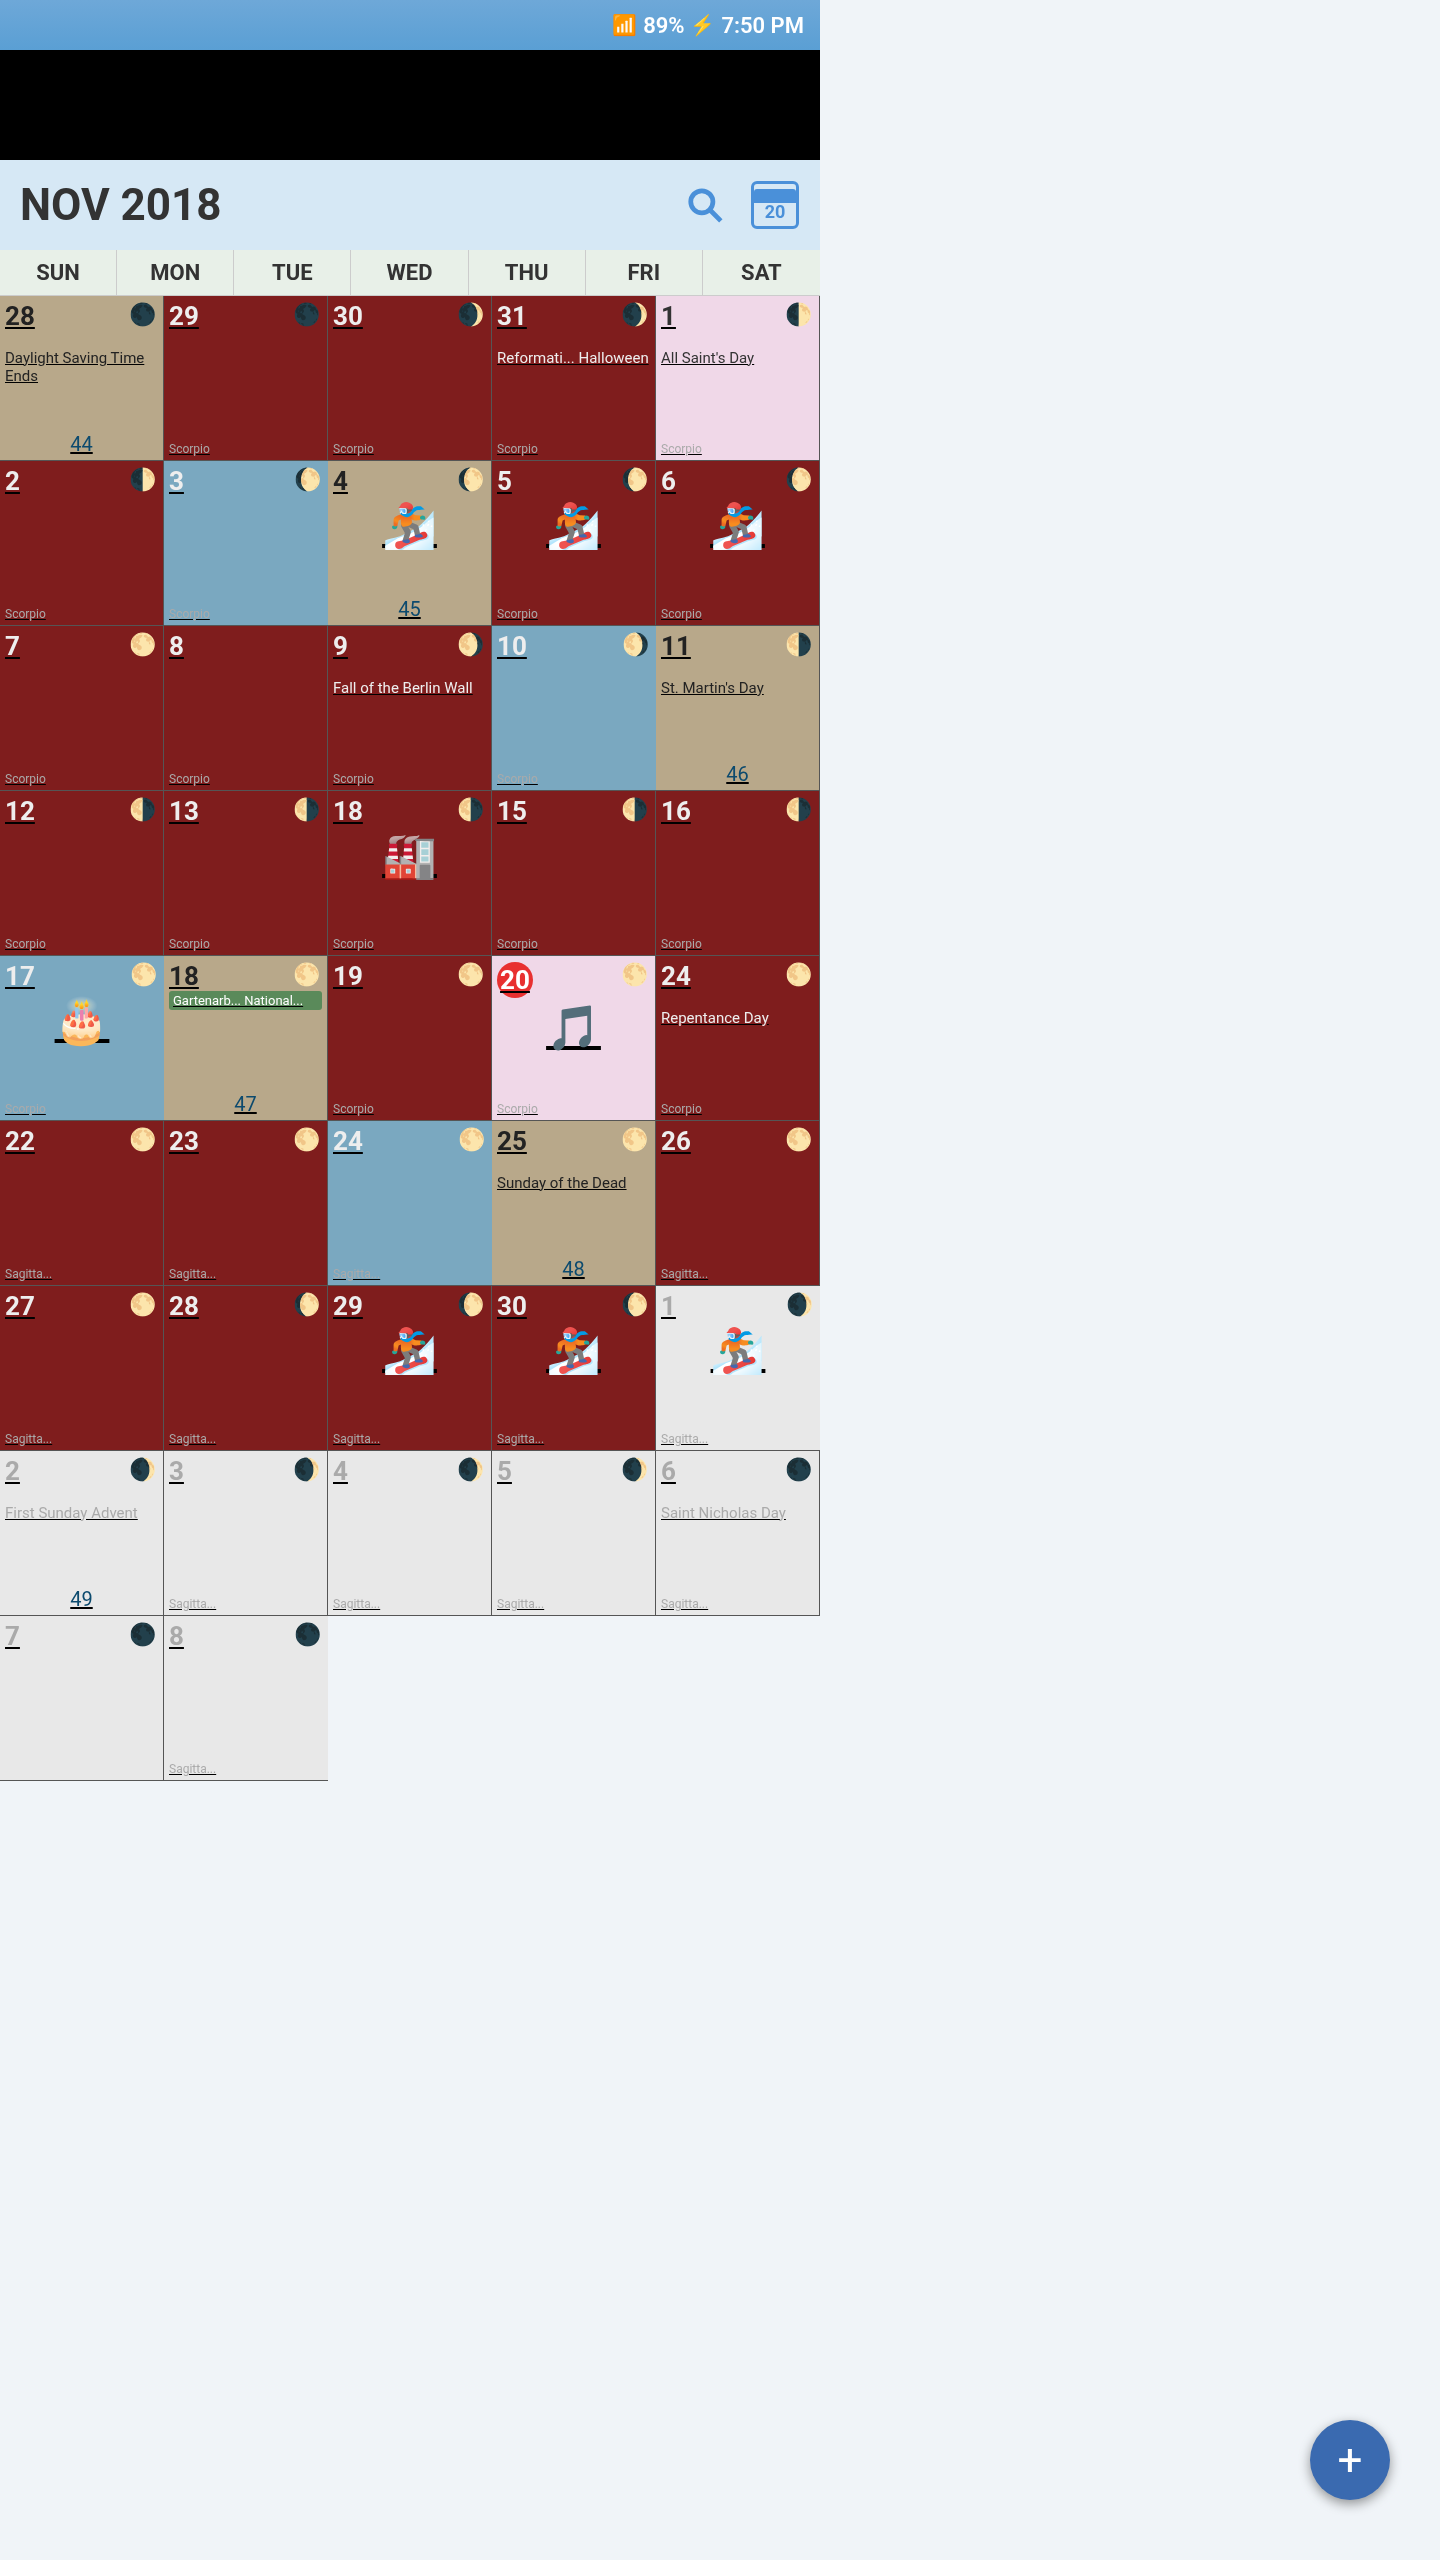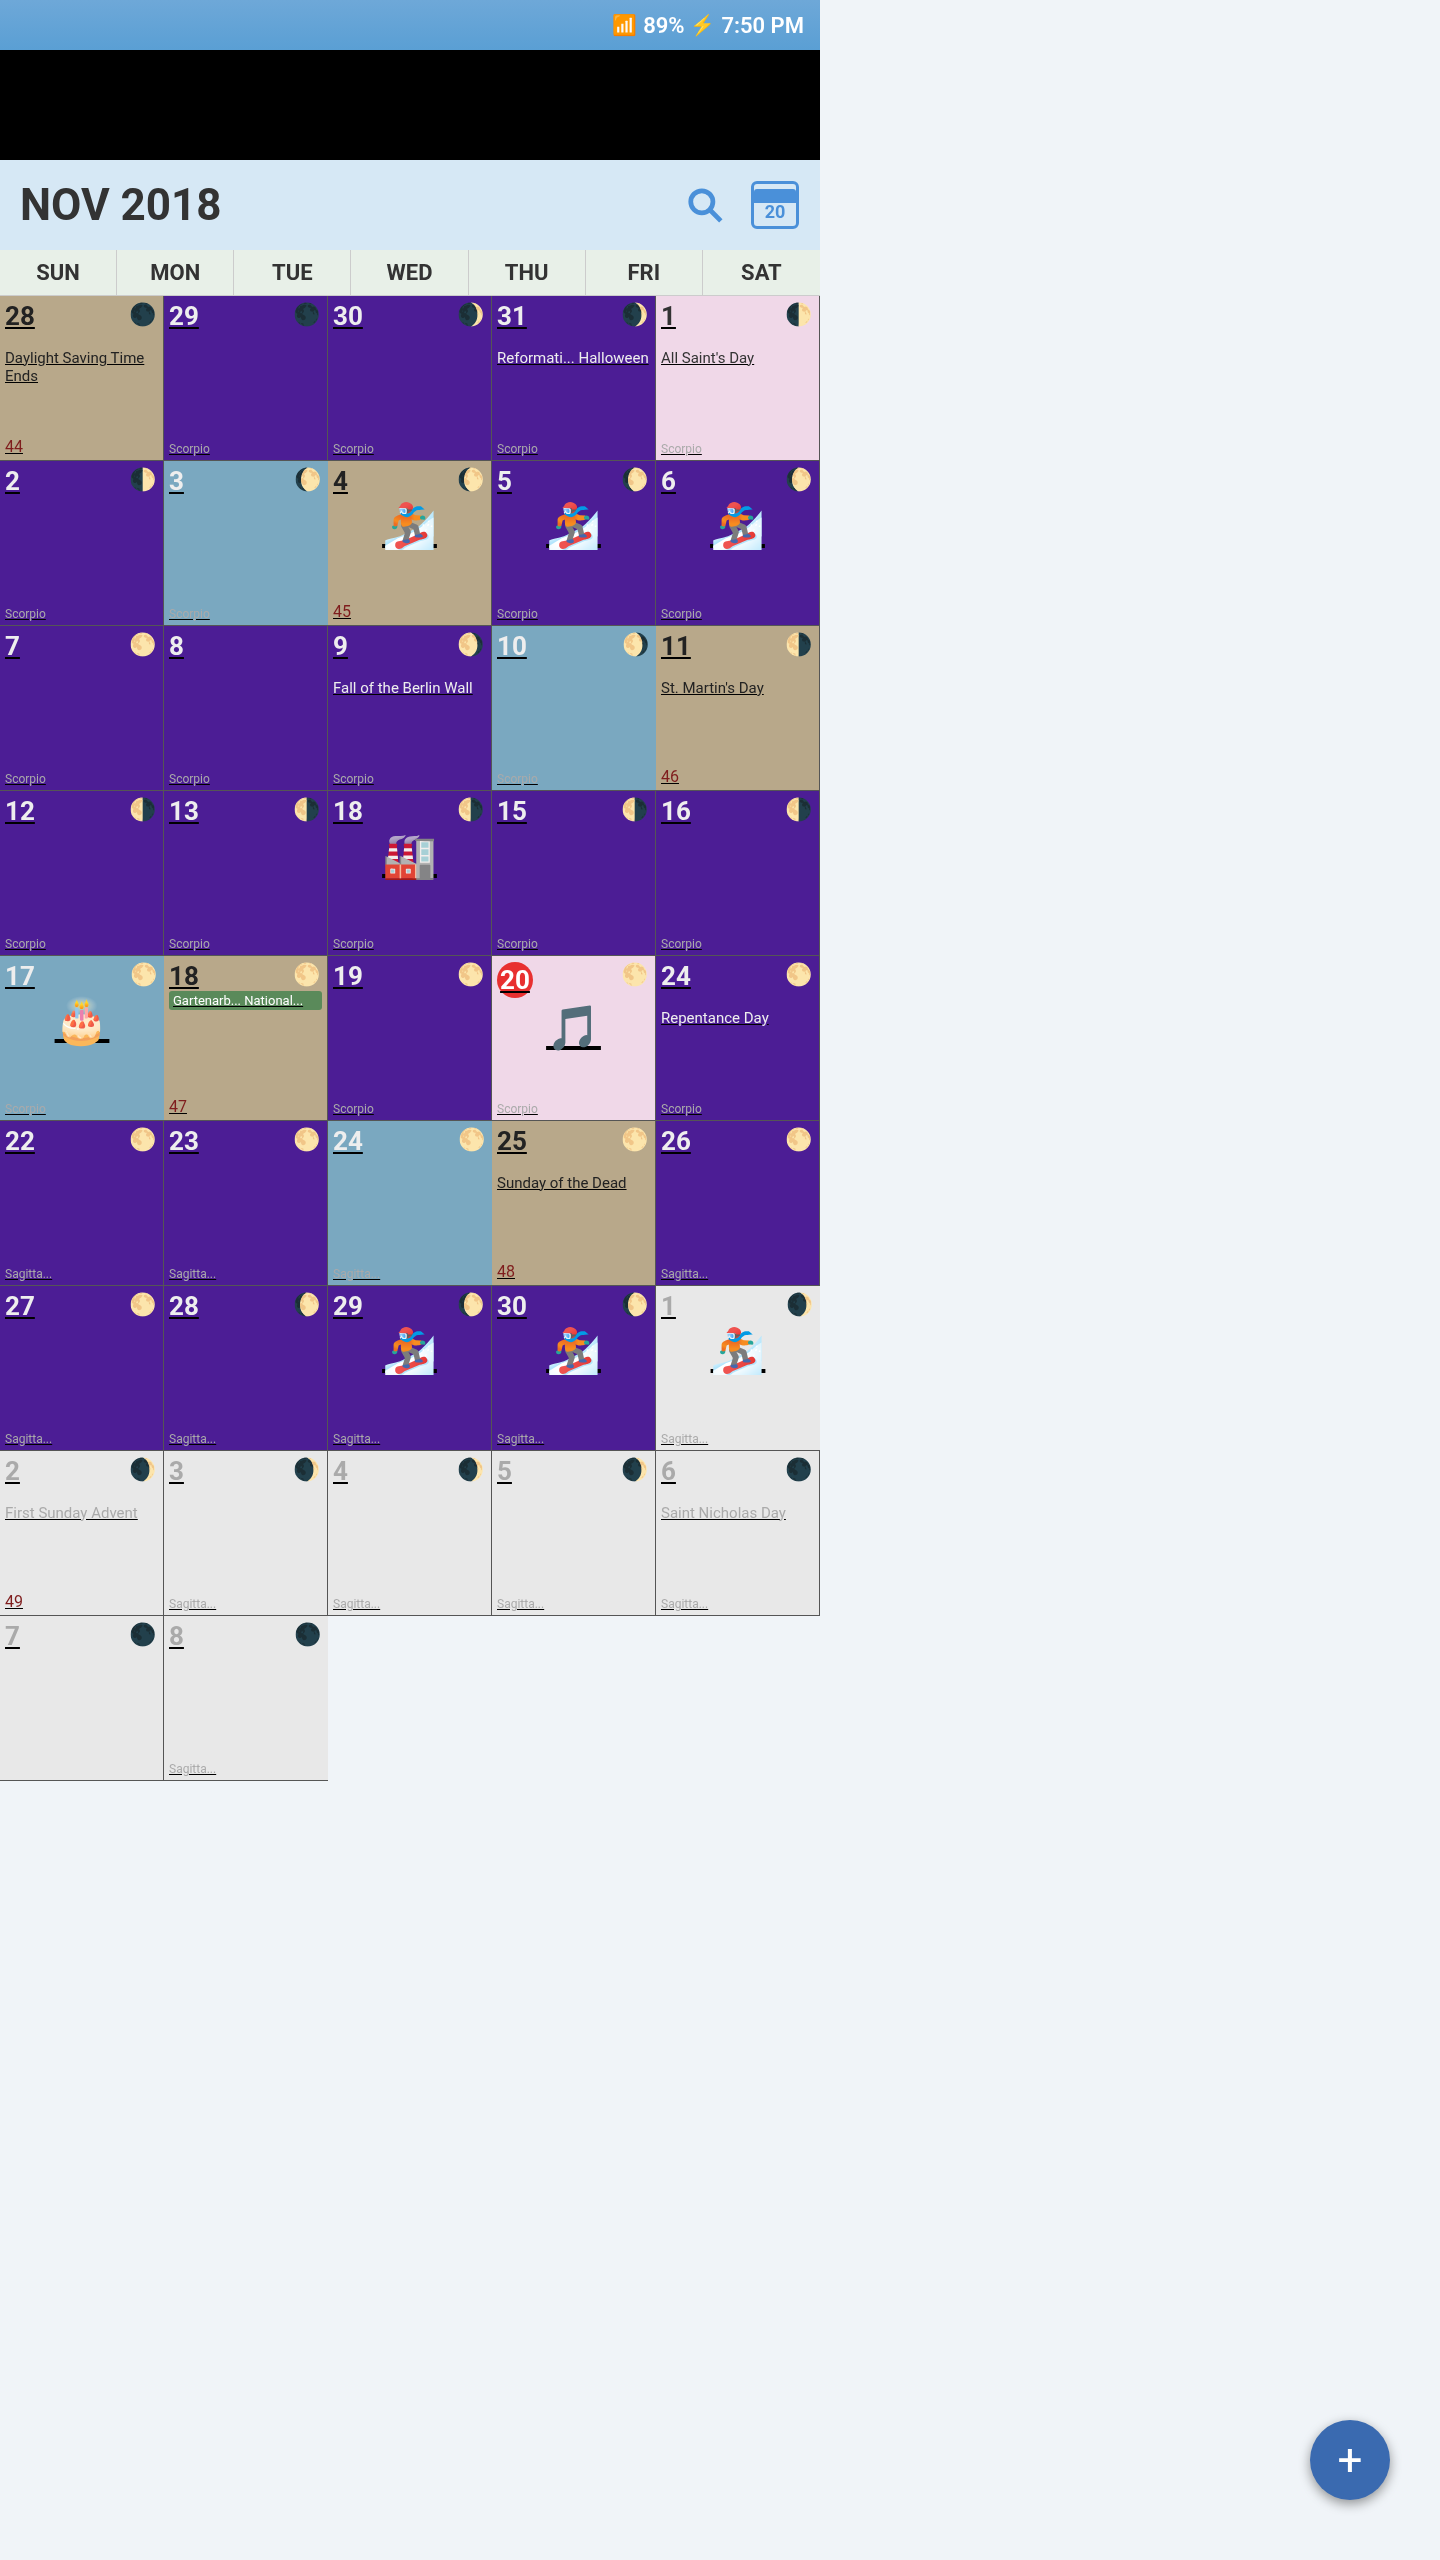--- a/index.html
+++ b/index.html
@@ -127,21 +127,21 @@
       min-height: 165px;
       padding: 6px 5px 4px 5px;
       position: relative;
       display: flex;
       flex-direction: column;
       overflow: hidden;
     }
     .cal-cell:nth-child(7n) { border-right: none; }
 
     
-    .cell-dark { background: #4c1d95; color: #eee; }
+    .cell-dark { background: #7f1d1d; color: #eee; }
     .cell-tan { background: #b8a88a; color: #222; }
     .cell-blue { background: #7aa8c0; color: #eee; }
     .cell-light { background: #e8e8e8; color: #aaa; }
     .cell-pink { background: #f0d8e8; color: #333; }
     .cell-green-tag { background: #5a8a5a; color: white; font-size: 13px; padding: 2px 4px; border-radius: 3px; display: inline-block; margin-bottom: 2px; }
 
     .cell-num {
       font-size: 26px;
       font-weight: bold;
       line-height: 1.1;
@@ -202,23 +202,24 @@
       z-index: 100;
     }
     .fab-plus {
       color: white;
       font-size: 44px;
       line-height: 1;
     }
 
     
     .week-num {
-      font-size: 16px;
-      color: #7f1d1d;
+      font-size: 20px;
+      color: #0c4a6e;
       margin-top: 2px;
+      text-align: center;
     }
 
     .scorpio-text { font-size: 12px; color: #aaa; }
   </style>
 </head>
 <body>
 
 <div class="status-bar">
   <span style="color:white;font-size:20px;">📶</span>
   <span class="status-bar-text">89%</span>

